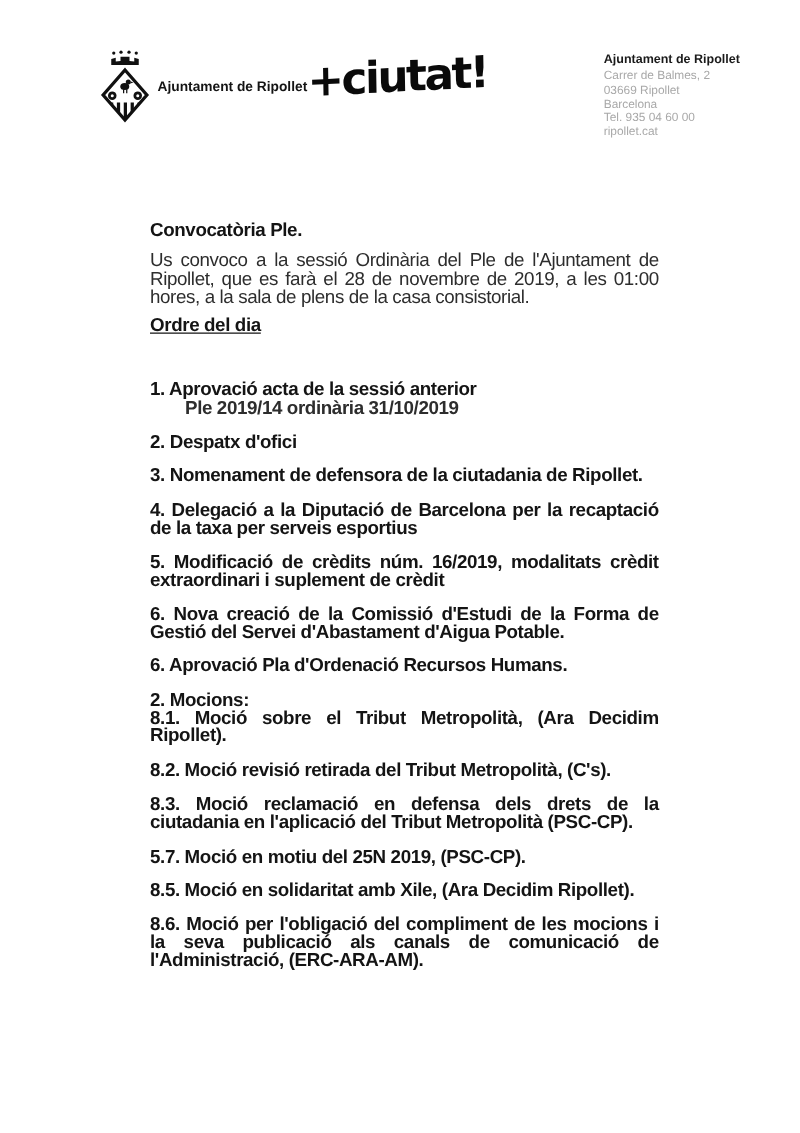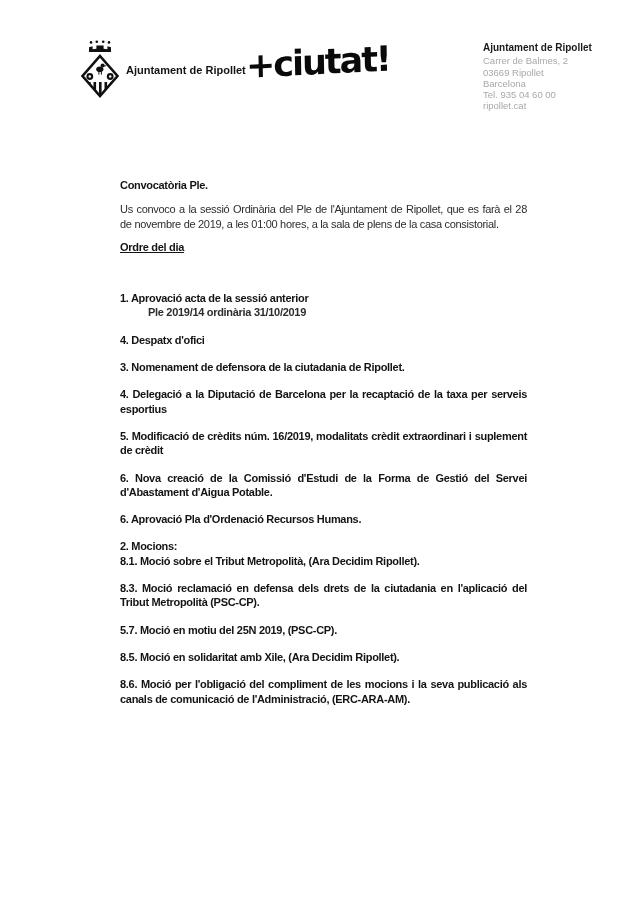--- a/index.html
+++ b/index.html
@@ -32,21 +32,21 @@
     font-size: 9.5px; line-height: 11.3px; color: #a8a8a8;
   }
   .addr-title {
     font-size: 10px; font-weight: bold; color: #1a1a1a;
     margin-bottom: 2px;
   }
 
   
   .doc {
     position: absolute; left: 120px; top: 178px; width: 407px;
-    font-size: 11px; line-height: 14.3px; color: #2d2d2d;
+    font-size: 15px; line-height: 14.3px; color: #2d2d2d;
     letter-spacing: -0.3px;
   }
   .doc p { margin: 0 0 13px 0; }
   .doc-title { font-weight: bold; color: #141414; margin-bottom: 10px !important; }
   .intro { text-align: justify; margin-bottom: 9px !important; }
   .ordre {
     font-weight: bold; color: #141414;
     text-decoration: underline;
     margin-bottom: 37px !important;
   }
@@ -114,34 +114,35 @@
   <main class="doc">
 
     <p class="doc-title">Convocatòria Ple.</p>
 
     <p class="intro">Us convoco a la sessió Ordinària del Ple de l'Ajuntament de Ripollet, que es farà el 28 de novembre de 2019, a les 01:00 hores, a la sala de plens de la casa consistorial.</p>
 
     <p class="ordre">Ordre del dia</p>
 
     <p class="item"><span class="b">1. Aprovació acta de la sessió anterior</span><br><span class="r">Ple 2019/14 ordinària 31/10/2019</span></p>
 
-    <p class="item"><span class="b">4. Despatx d'ofici</span></p>
+    <p class="item"><span class="b">2. Despatx d'ofici</span></p>
 
     <p class="item"><span class="b">3. Nomenament de defensora de la ciutadania de Ripollet.</span></p>
 
     <p class="item"><span class="b">4. Delegació a la Diputació de Barcelona per la recaptació de la taxa per serveis esportius</span></p>
 
     <p class="item"><span class="b">5. Modificació de crèdits núm. 16/2019, modalitats crèdit extraordinari i suplement de crèdit</span></p>
 
     <p class="item"><span class="b">6. Nova creació de la Comissió d'Estudi de la Forma de Gestió del Servei d'Abastament d'Aigua Potable.</span></p>
 
     <p class="item"><span class="b">6. Aprovació Pla d'Ordenació Recursos Humans.</span></p>
 
     <p class="item"><span class="b">2. Mocions:</span><br><span class="b">8.1. Moció sobre el Tribut Metropolità, (Ara Decidim Ripollet).</span></p>
 
+    <p class="item"><span class="b">8.2. Moció revisió retirada del Tribut Metropolità, (C's).</span></p>
 
     <p class="item"><span class="b">8.3. Moció reclamació en defensa dels drets de la ciutadania en l'aplicació del Tribut Metropolità (PSC-CP).</span></p>
 
     <p class="item"><span class="b">5.7. Moció en motiu del 25N 2019, (PSC-CP).</span></p>
 
     <p class="item"><span class="b">8.5. Moció en solidaritat amb Xile, (Ara Decidim Ripollet).</span></p>
 
     <p class="item"><span class="b">8.6. Moció per l'obligació del compliment de les mocions i la seva publicació als canals de comunicació de l'Administració, (ERC-ARA-AM).</span></p>
 
   </main>

